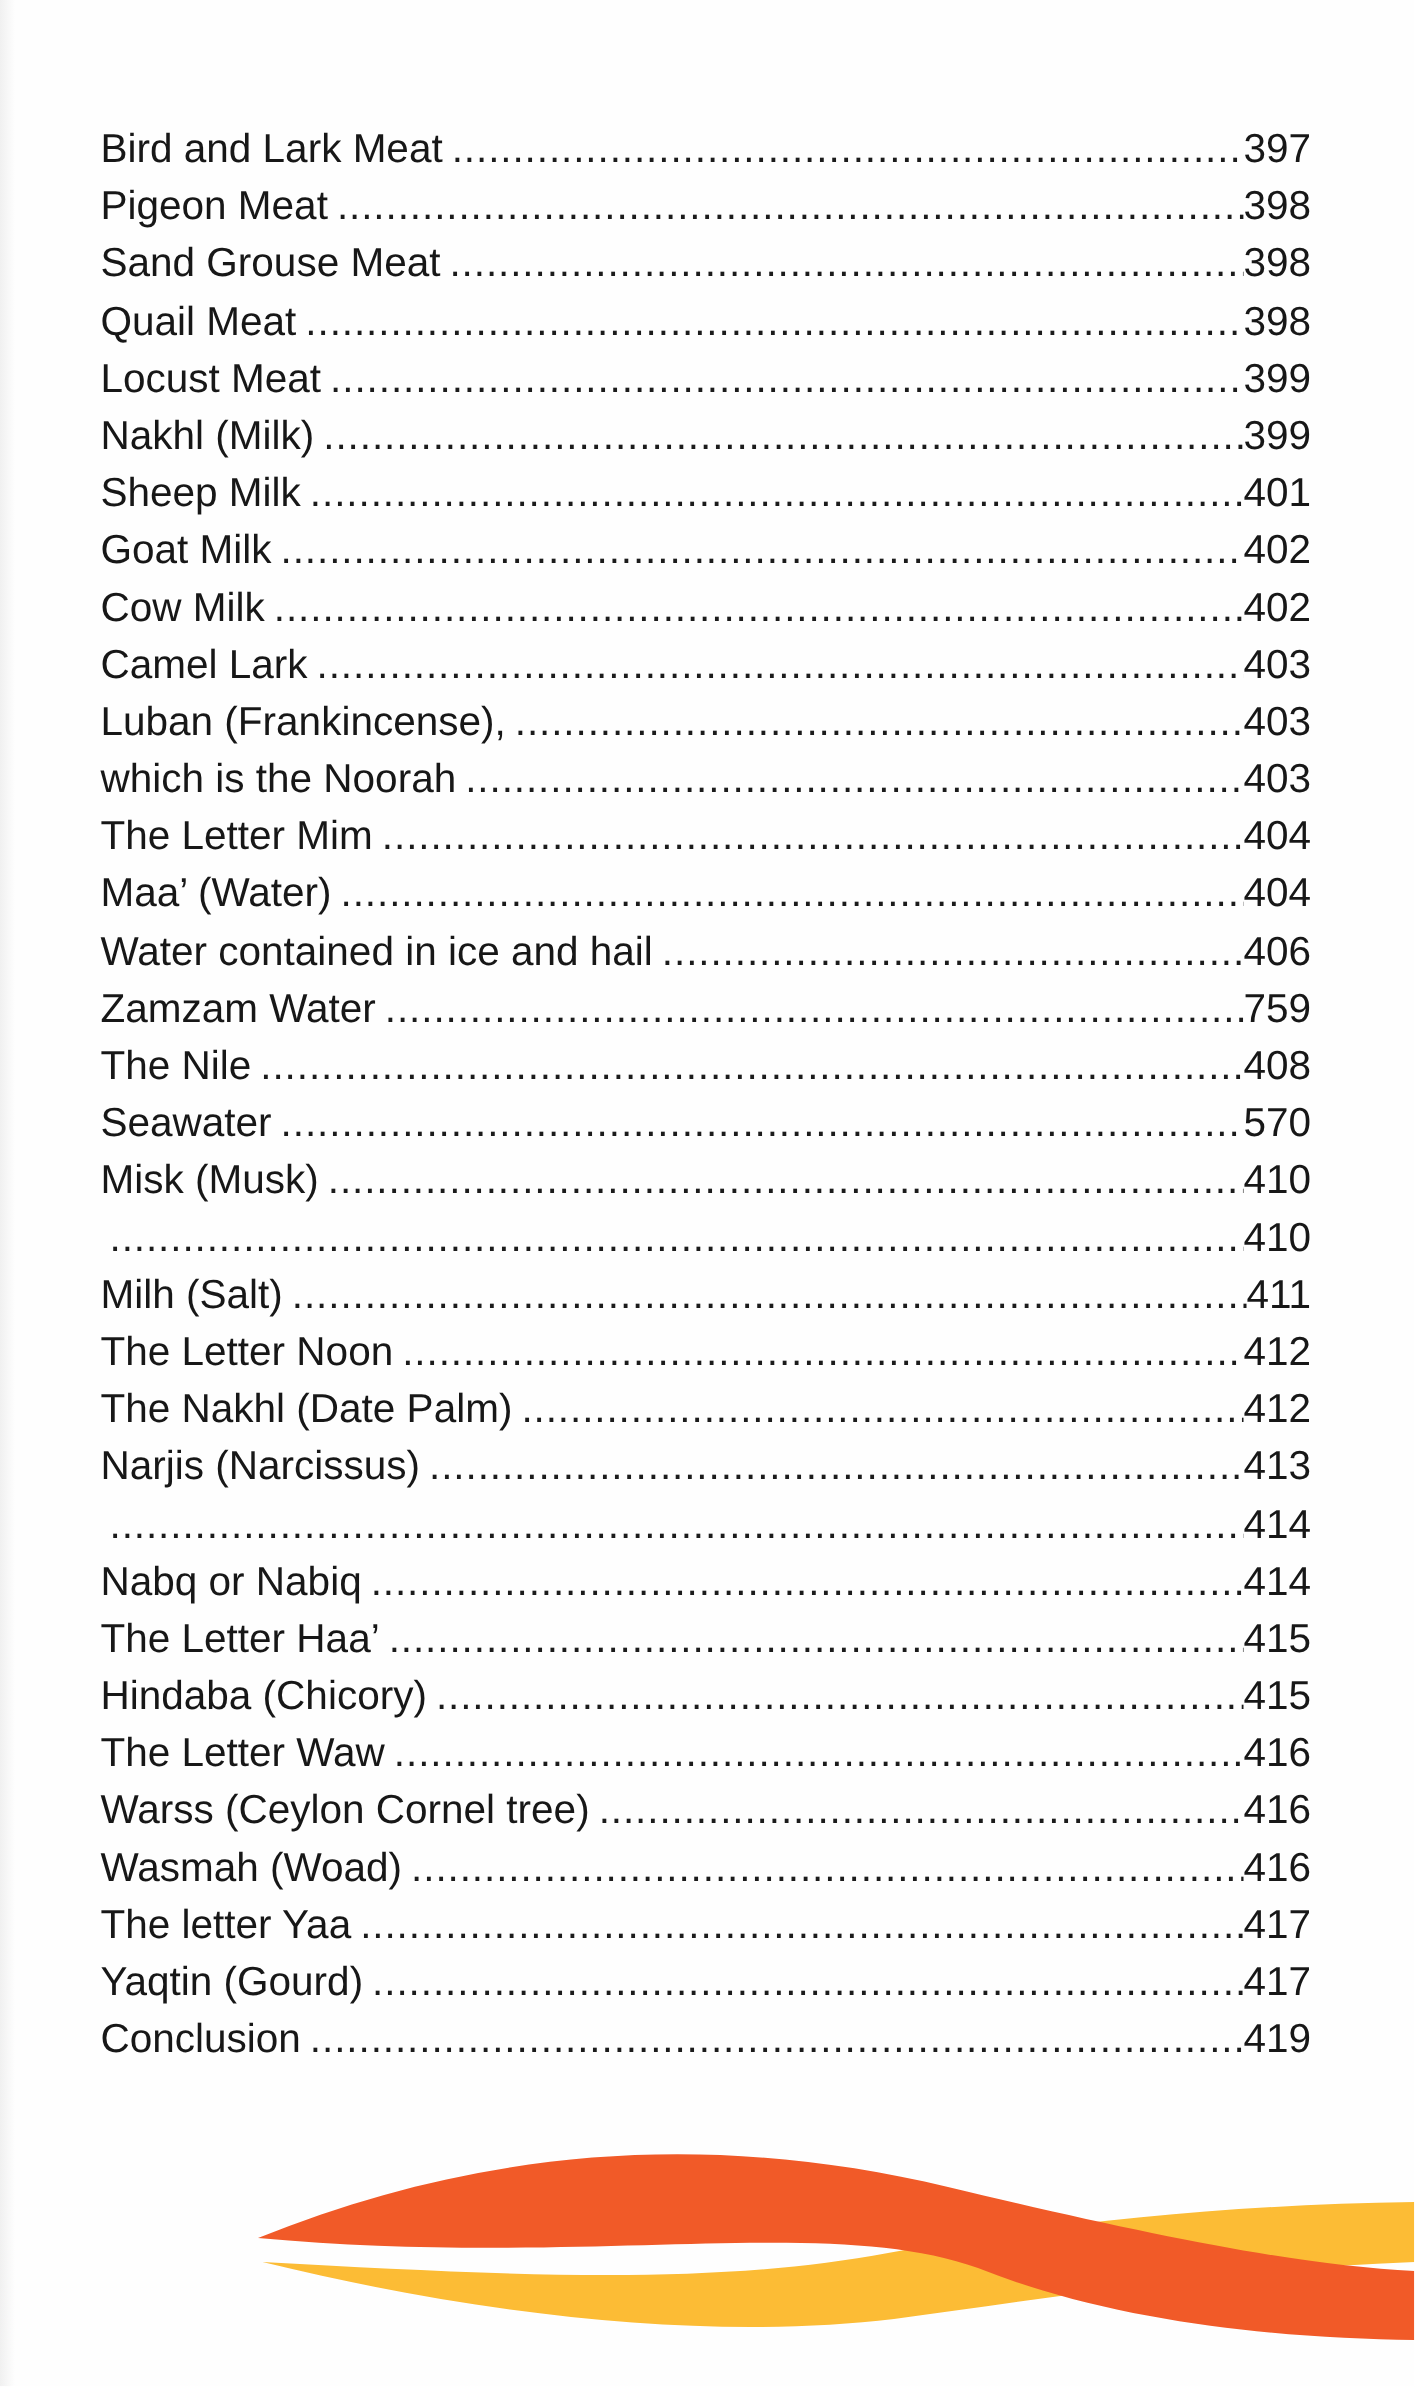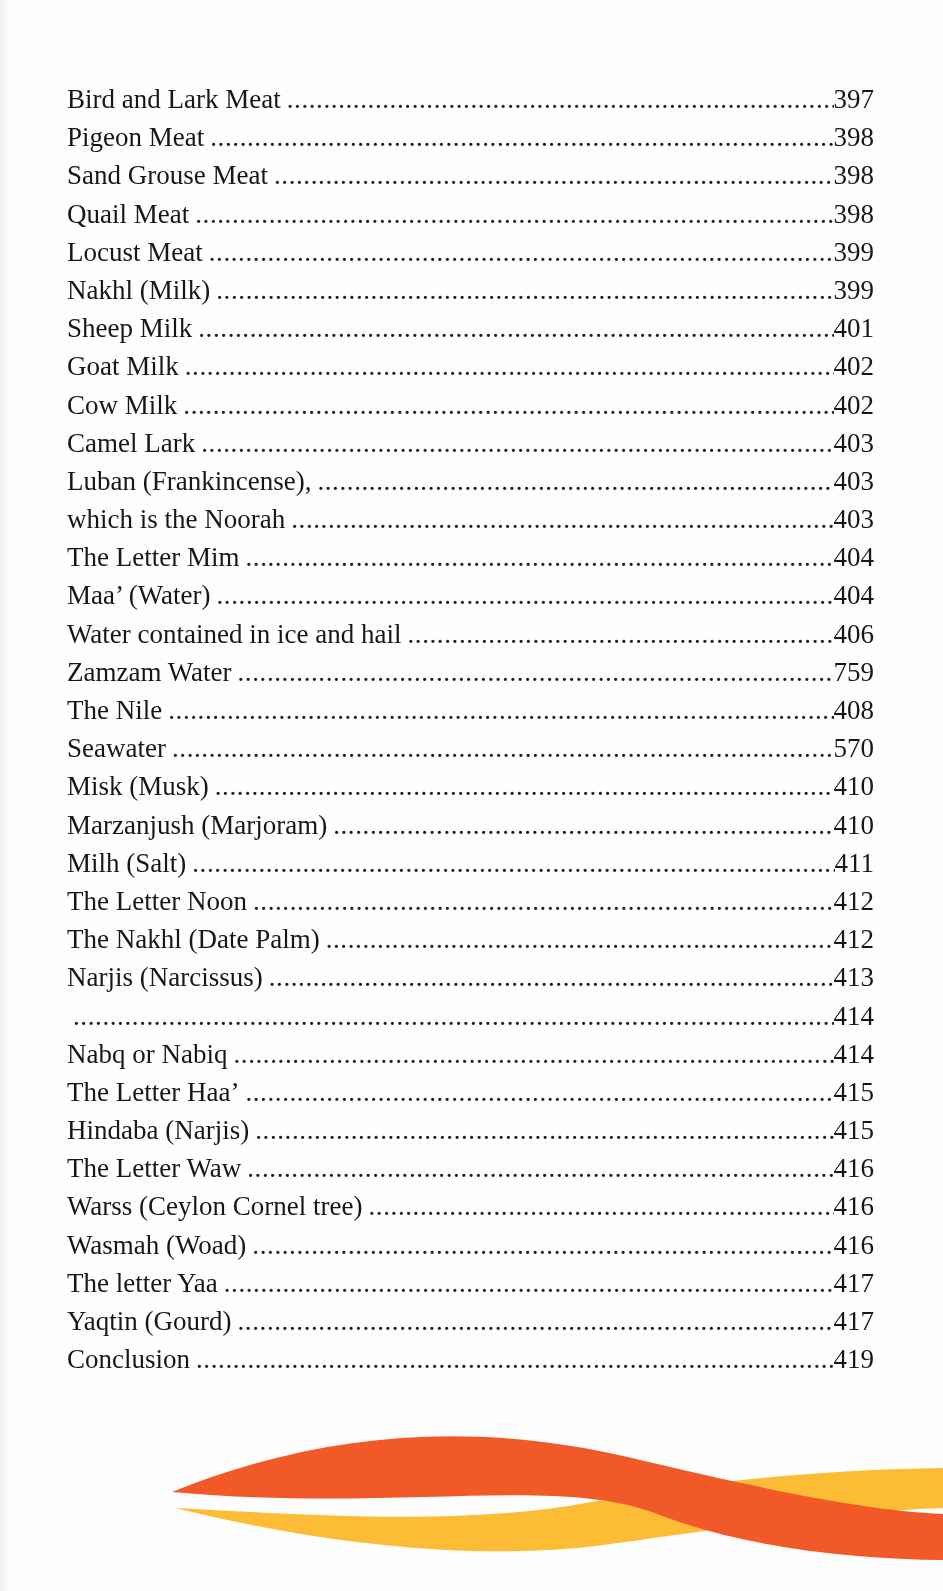--- a/index.html
+++ b/index.html
@@ -21,21 +21,20 @@
     left: 0; top: 0; bottom: 0;
     width: 10px;
     background: linear-gradient(to right, rgba(60,60,60,0.07), rgba(60,60,60,0));
     pointer-events: none;
   }
   .toc {
     position: absolute;
     left: 67px;
     right: 69px;
     top: 84px;
-    font-family: Liberation Serif, serif;
   }
   .toc-row {
     display: flex;
     align-items: baseline;
     height: 38.2px;
     font-size: 27px;
     color: #171717;
   }
   .toc-title {
     white-space: nowrap;
@@ -160,21 +159,20 @@
         <span class="toc-title">Seawater</span>
         <span class="leader">............................................................................................................................................................................................................................</span>
         <span class="pagenum">570</span>
       </div>
       <div class="toc-row">
         <span class="toc-title">Misk (Musk)</span>
         <span class="leader">............................................................................................................................................................................................................................</span>
         <span class="pagenum">410</span>
       </div>
       <div class="toc-row">
-        <span class="toc-title">Marzanjush (Marjoram)</span>
         <span class="leader">............................................................................................................................................................................................................................</span>
         <span class="pagenum">410</span>
       </div>
       <div class="toc-row">
         <span class="toc-title">Milh (Salt)</span>
         <span class="leader">............................................................................................................................................................................................................................</span>
         <span class="pagenum">411</span>
       </div>
       <div class="toc-row">
         <span class="toc-title">The Letter Noon</span>
@@ -199,21 +197,21 @@
         <span class="toc-title">Nabq or Nabiq</span>
         <span class="leader">............................................................................................................................................................................................................................</span>
         <span class="pagenum">414</span>
       </div>
       <div class="toc-row">
         <span class="toc-title">The Letter Haa’</span>
         <span class="leader">............................................................................................................................................................................................................................</span>
         <span class="pagenum">415</span>
       </div>
       <div class="toc-row">
-        <span class="toc-title">Hindaba (Narjis)</span>
+        <span class="toc-title">Hindaba (Chicory)</span>
         <span class="leader">............................................................................................................................................................................................................................</span>
         <span class="pagenum">415</span>
       </div>
       <div class="toc-row">
         <span class="toc-title">The Letter Waw</span>
         <span class="leader">............................................................................................................................................................................................................................</span>
         <span class="pagenum">416</span>
       </div>
       <div class="toc-row">
         <span class="toc-title">Warss (Ceylon Cornel tree)</span>

